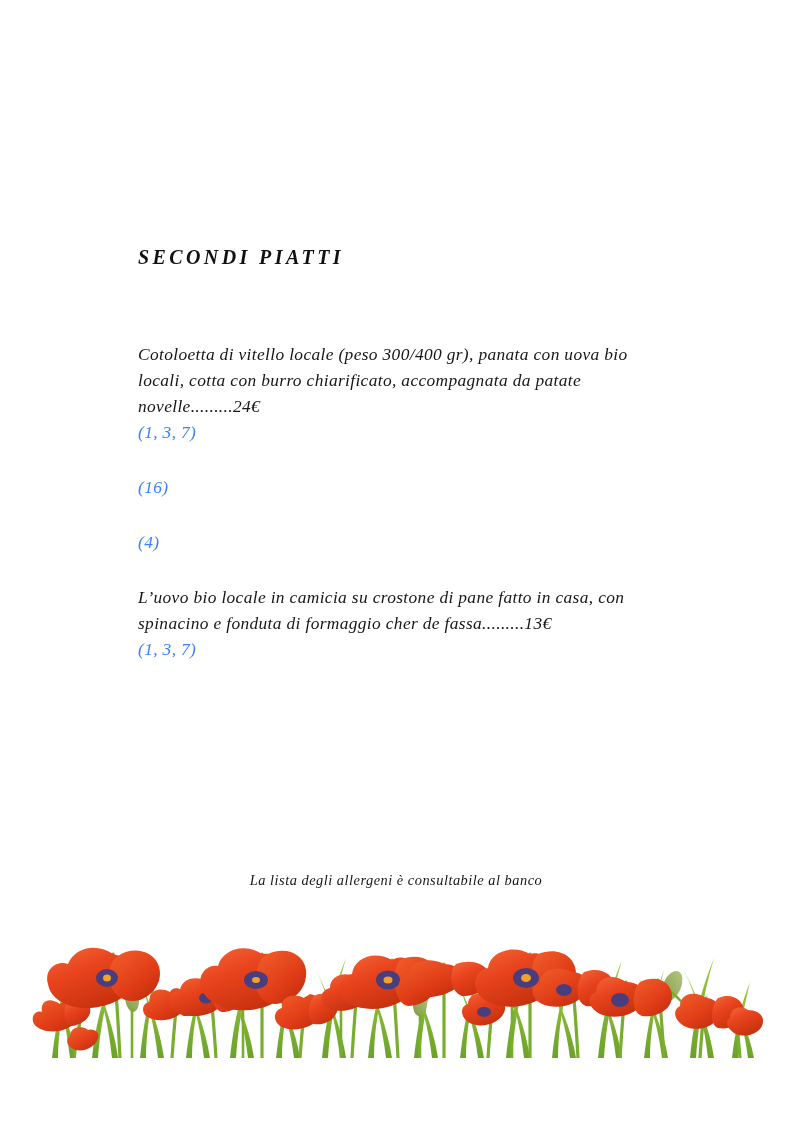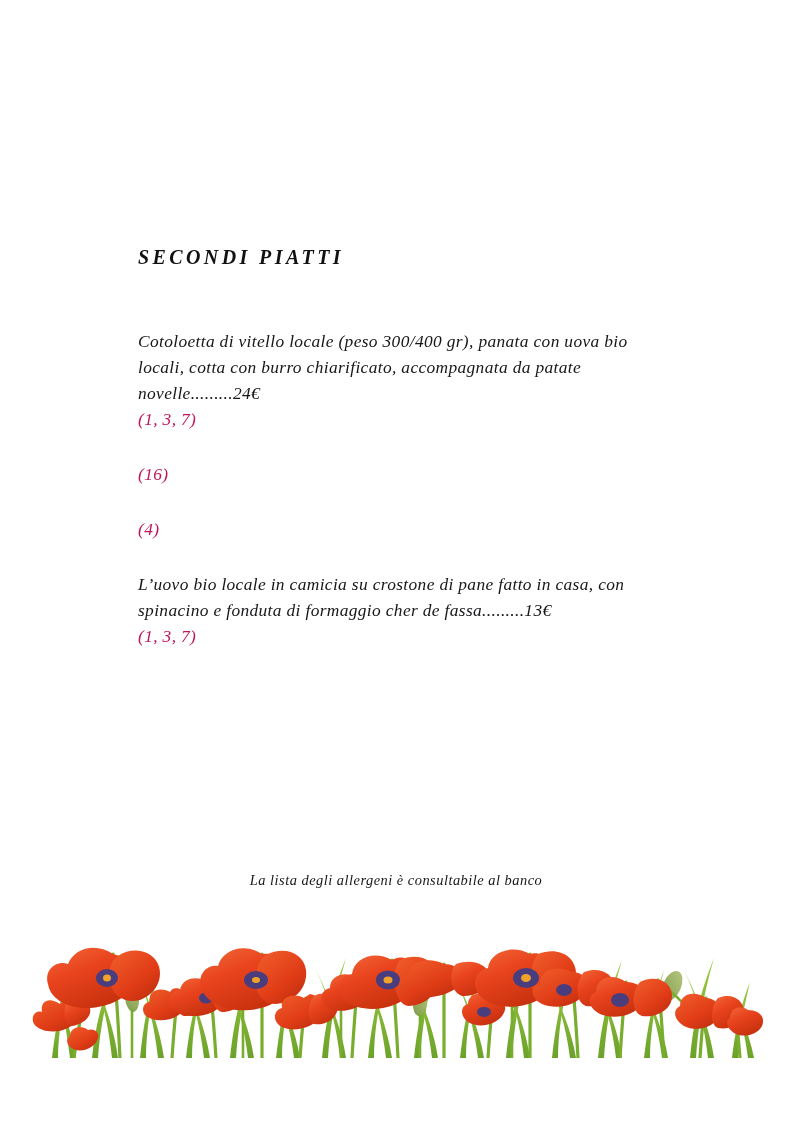--- a/index.html
+++ b/index.html
@@ -27,41 +27,41 @@
     font-weight: 700;
     letter-spacing: 3.4px;
     color: #111114;
     white-space: nowrap;
   }
 
   
   .dish-list {
     position: absolute;
     left: 138px;
-    top: 328px;
+    top: 341px;
     width: 528px;
   }
   .dish {
     margin-bottom: 29px;
   }
   .dish:last-child { margin-bottom: 16px; }
   .dish-desc {
     font-size: 17.4px;
     font-style: italic;
     line-height: 26px;
     letter-spacing: 0.35px;
     color: #17171a;
     margin: 0;
   }
   .dish-allergens {
     font-size: 17.4px;
     font-style: italic;
     line-height: 26px;
     letter-spacing: 0.35px;
-    color: #be185d;
+    color: #3b82f6;
     margin: 0;
   }
 
   
   .allergen-note {
     position: absolute;
     left: 0;
     top: 872px;
     width: 776px;
     text-align: center;

